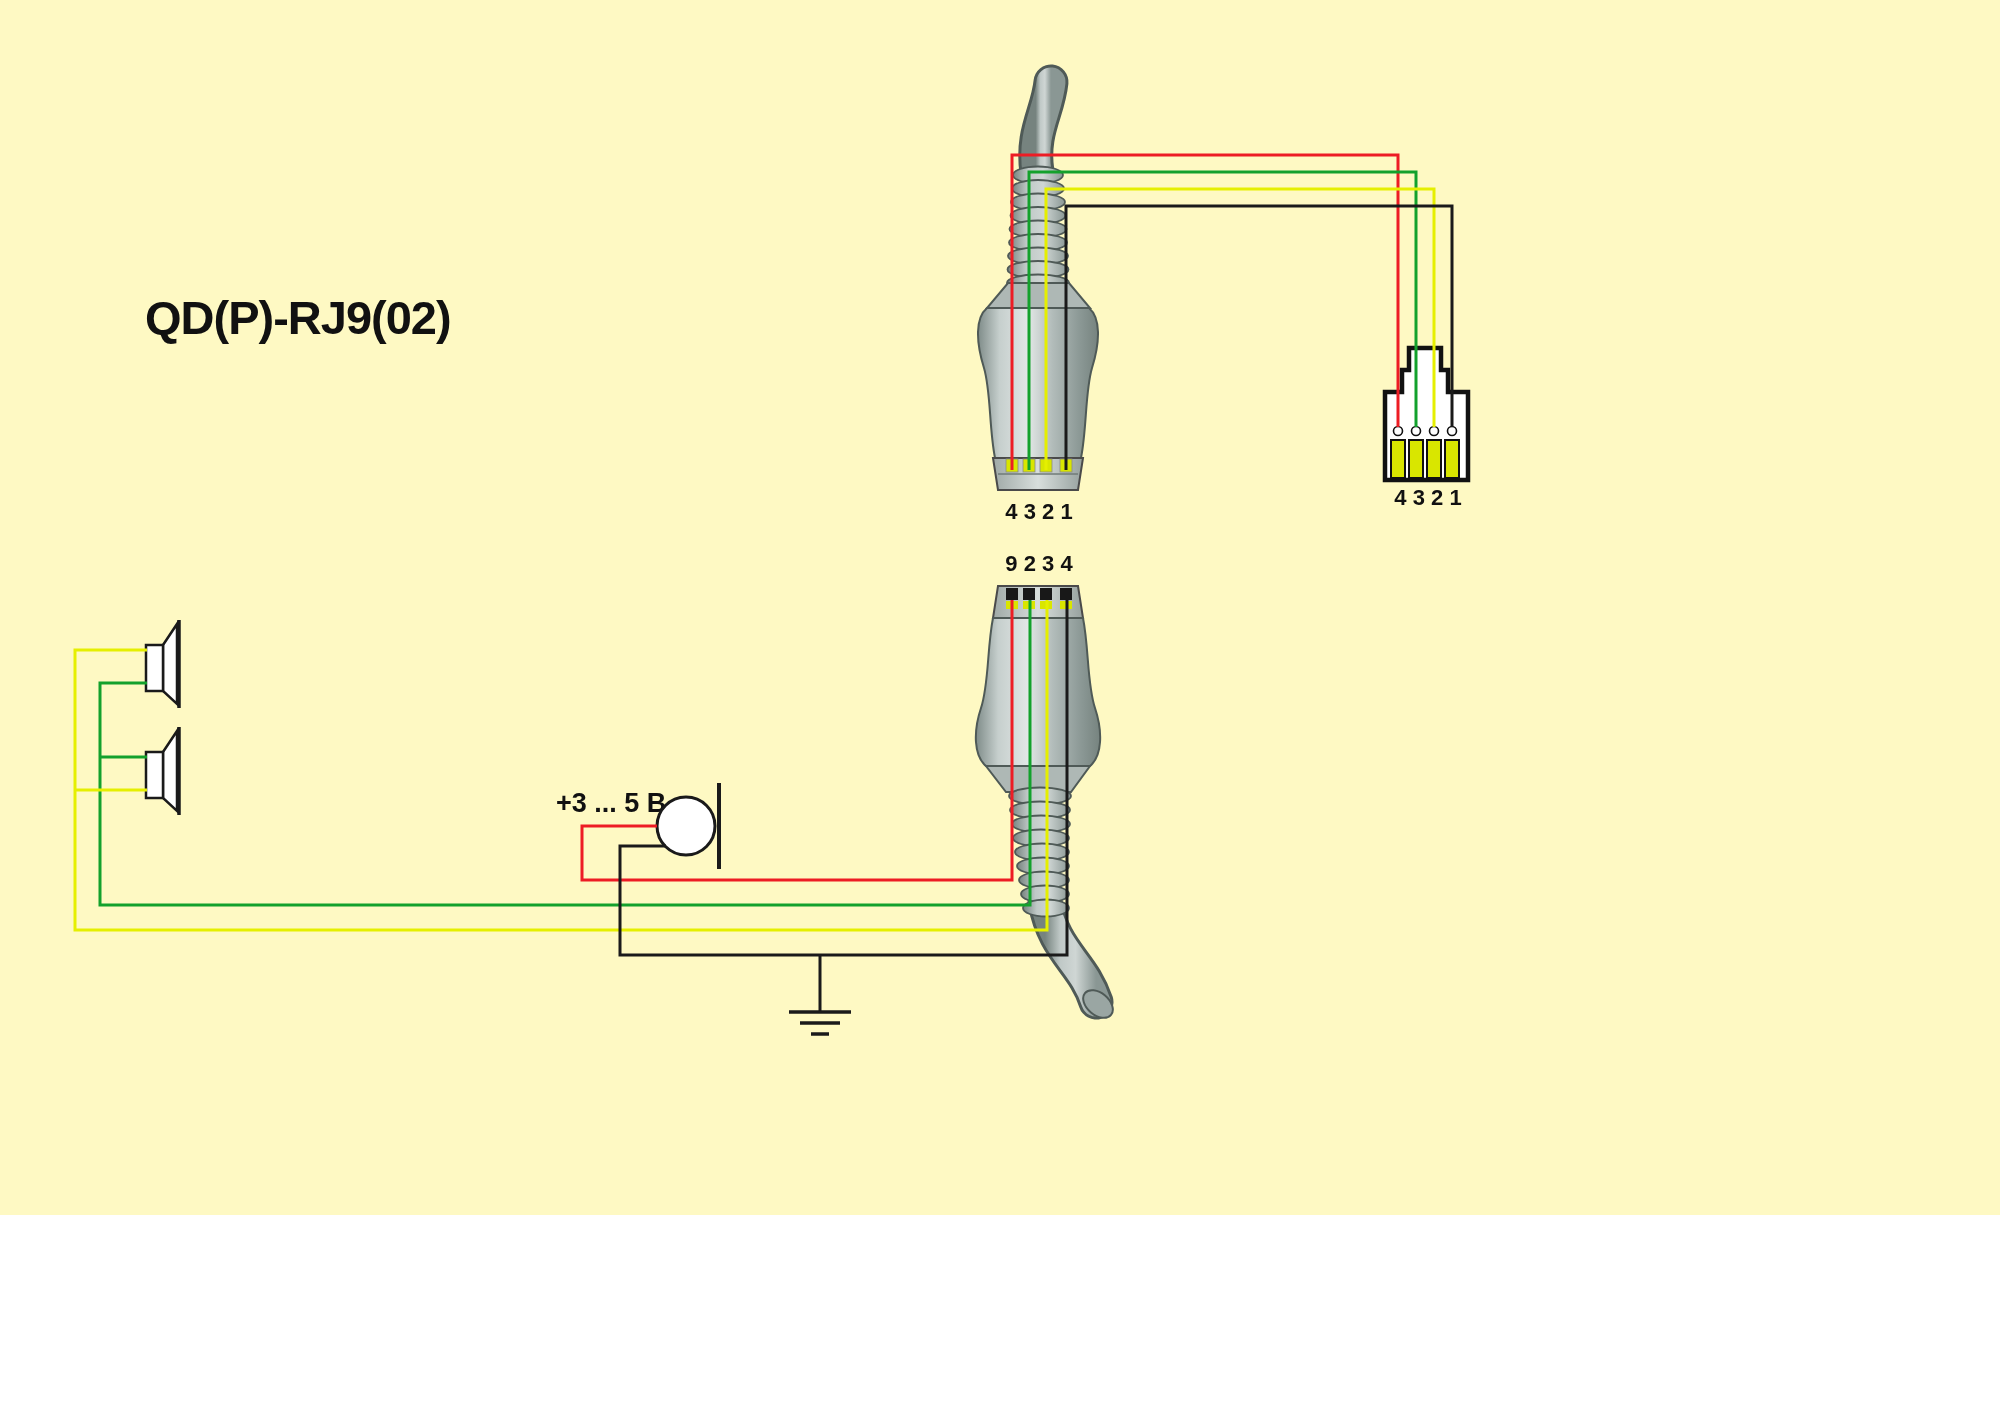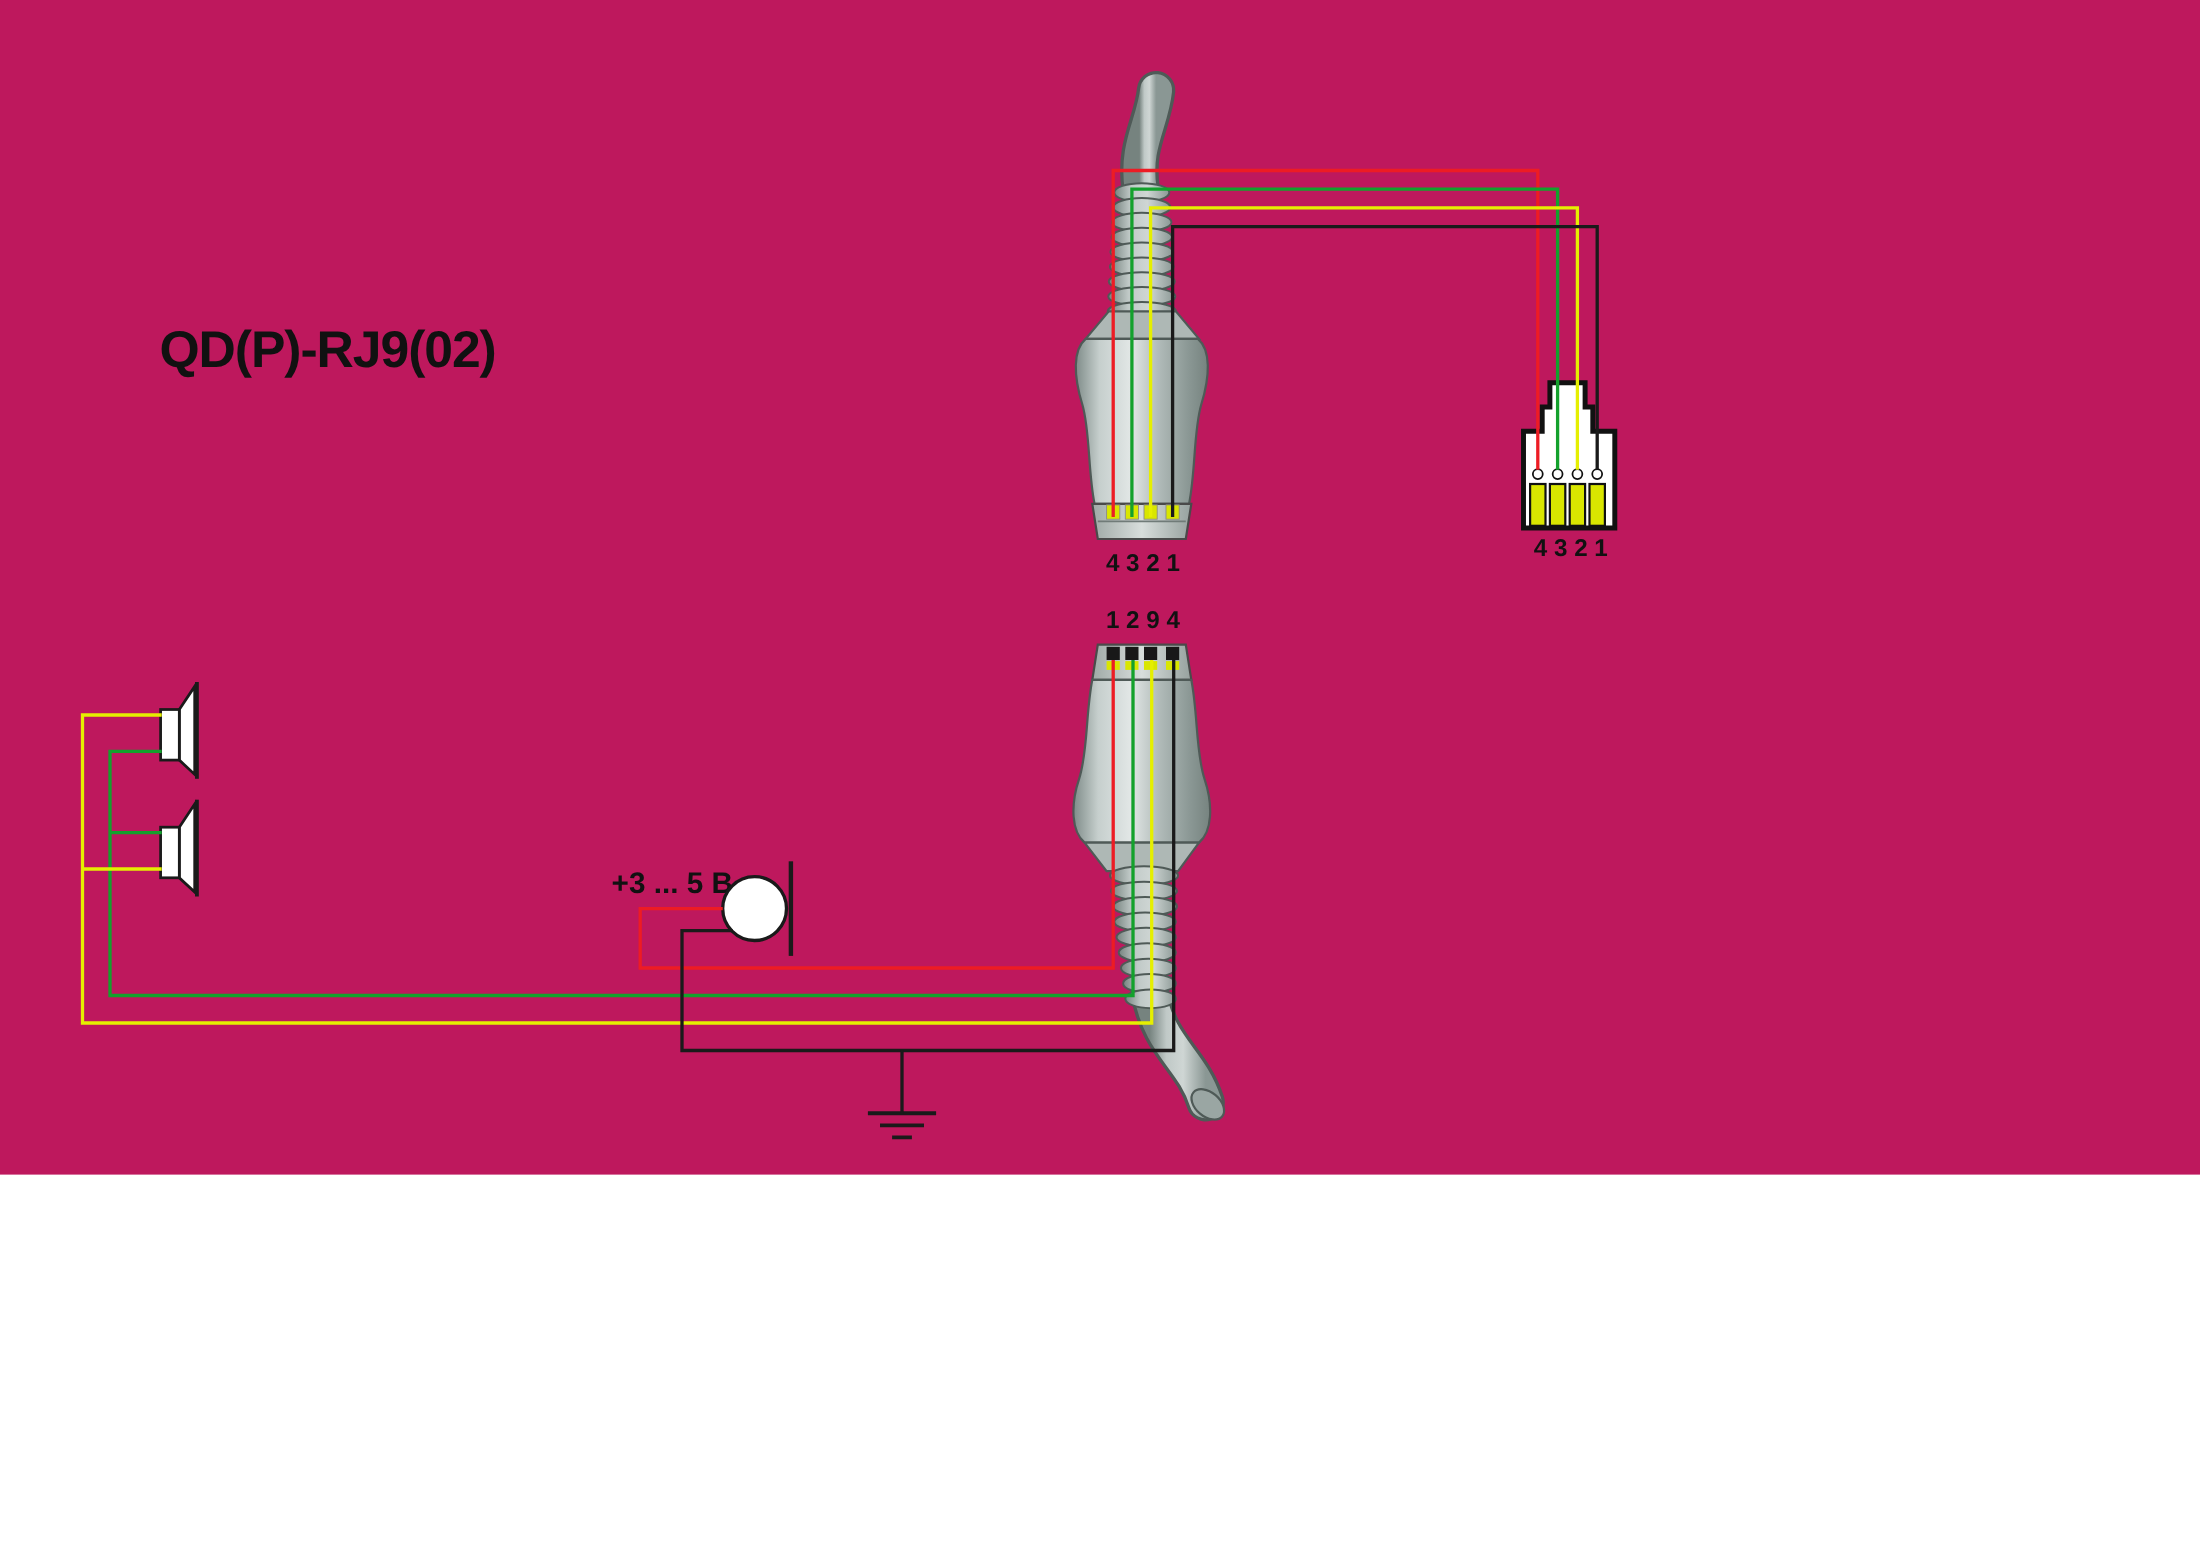--- a/index.html
+++ b/index.html
@@ -1,37 +1,37 @@
 <!DOCTYPE html>
 <html><head>
 <meta charset="utf-8">
 <style>
   html,body{margin:0;padding:0;background:#ffffff;}
-  #page{position:relative;width:2000px;height:1068px;background:#be185d;overflow:hidden;
+  #page{position:relative;width:2000px;height:1215px;background:#fef9c3;overflow:hidden;
         font-family:"Liberation Sans","DejaVu Sans",sans-serif;}
   #diagram-svg{position:absolute;left:0;top:0;}
   .txt{position:absolute;color:#111111;font-weight:700;white-space:pre;}
   .title{left:145px;top:150px;font-size:47px;line-height:67px;letter-spacing:-1px;}
   .pins{font-size:22px;text-align:center;width:84px;}
   #qd-top-pins{left:997px;top:499px;}
   #qd-bottom-pins{left:997px;top:551px;}
   #rj9-pins{left:1384px;top:485px;width:88px;}
   #mic-voltage{left:556px;top:788px;font-size:27px;}
 </style>
 </head>
 <body>
 
 <div id="page">
 
   <div class="txt title">
     <div>QD(P)-RJ9(02)</div>
   </div>
 
   <div class="txt pins" id="qd-top-pins">4 3 2 1</div>
-  <div class="txt pins" id="qd-bottom-pins">1 2 9 4</div>
+  <div class="txt pins" id="qd-bottom-pins">9 2 3 4</div>
   <div class="txt pins" id="rj9-pins">4 3 2 1</div>
   <div class="txt" id="mic-voltage">+3 ... 5 В</div>
 
   <svg id="diagram-svg" width="2000" height="1410" viewBox="0 0 2000 1410" xmlns="http://www.w3.org/2000/svg">
     <defs>
       <linearGradient id="gb" x1="0" y1="0" x2="1" y2="0">
         <stop offset="0" stop-color="#7f8c89"></stop>
           <stop offset="0.18" stop-color="#c6cfcd"></stop>
         <stop offset="0.42" stop-color="#e2e7e6"></stop>
           <stop offset="0.62" stop-color="#b2bcba"></stop>

